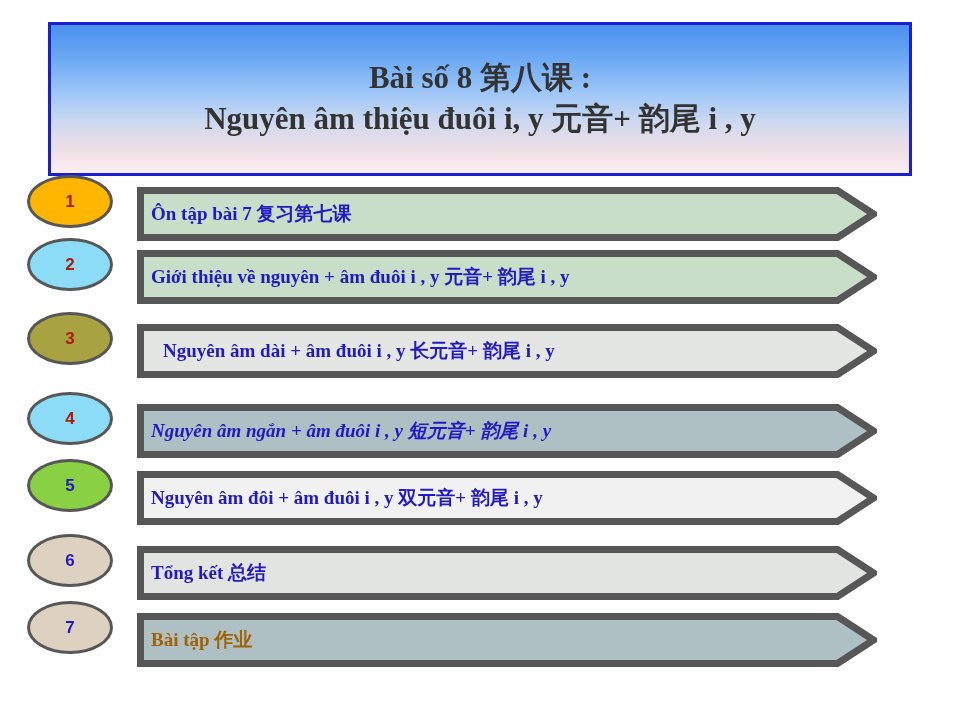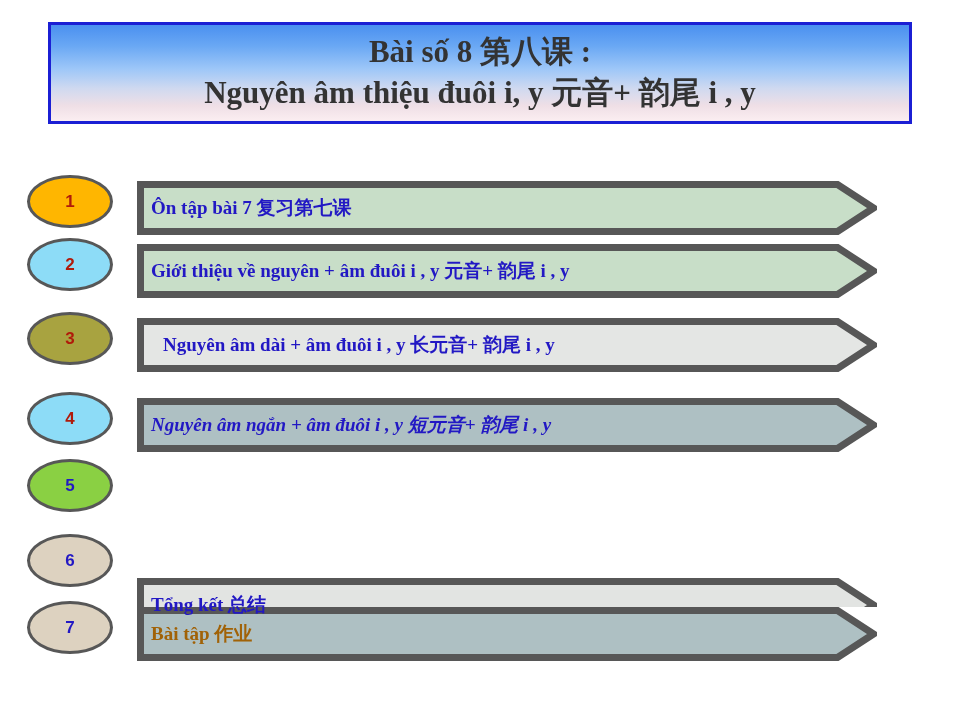--- a/index.html
+++ b/index.html
@@ -14,21 +14,21 @@
     overflow: hidden;
     position: relative;
   }
 
   
   #title-box {
     position: absolute;
     left: 48px;
     top: 22px;
     width: 864px;
-    height: 102px;
+    height: 154px;
     box-sizing: border-box;
     border: 3px solid #1b1fd4;
     background: linear-gradient(to bottom,
         #4a90f0 0%,
         #6aa8f4 22%,
         #9ec7f8 46%,
         #cfd9f0 66%,
         #efdfe6 84%,
         #fbeef1 100%);
     display: flex;
@@ -67,21 +67,21 @@
     align-items: center;
     justify-content: center;
     font-weight: bold;
     font-size: 17px;
     font-family: "Liberation Sans", "DejaVu Sans", sans-serif;
   }
 
   .banner {
     position: absolute;
     left: 137px;
-    top: 6px;
+    top: 12px;
     height: 54px;
     box-sizing: border-box;
     display: flex;
     align-items: center;
     background: #ffffff;
     padding: 0 0 0 0;
   }
   .banner .shape {
     position: absolute;
     left: 0;
@@ -150,26 +150,32 @@
         <svg class="shape" viewBox="0 0 740 54" preserveAspectRatio="none">
           <polygon points="3.5,3.5 700.5,3.5 736.5,27 700.5,50.5 3.5,50.5" fill="#aec0c3" stroke="#575757" stroke-width="7" vector-effect="non-scaling-stroke"></polygon>
         </svg>
         <div class="label" style="color: rgb(34, 24, 196); font-style: italic;">Nguyên âm ngắn + âm đuôi i , y 短元音+  韵尾  i , y</div>
       </div>
     </div>
     <div class="row" style="top: 459px;">
       <div class="num-badge" style="background: rgb(138, 208, 67); top: 0px;">
         <span style="color: rgb(34, 24, 196);">5</span>
       </div>
+      <div class="banner" style="width: 740px;">
+        <svg class="shape" viewBox="0 0 740 54" preserveAspectRatio="none">
+          <polygon points="3.5,3.5 700.5,3.5 736.5,27 700.5,50.5 3.5,50.5" fill="#f0f1f0" stroke="#575757" stroke-width="7" vector-effect="non-scaling-stroke"></polygon>
+        </svg>
+        <div class="label" style="color: rgb(34, 24, 196);">Nguyên âm đôi + âm đuôi i , y 双元音+  韵尾  i , y</div>
+      </div>
     </div>
     <div class="row" style="top: 534px;">
       <div class="num-badge" style="background: rgb(221, 210, 192); top: 0px;">
         <span style="color: rgb(34, 24, 196);">6</span>
       </div>
-      <div class="banner" style="width: 740px; margin-top: 38px;">
+      <div class="banner" style="width: 740px;">
         <svg class="shape" viewBox="0 0 740 54" preserveAspectRatio="none">
           <polygon points="3.5,3.5 700.5,3.5 736.5,27 700.5,50.5 3.5,50.5" fill="#e2e4e2" stroke="#575757" stroke-width="7" vector-effect="non-scaling-stroke"></polygon>
         </svg>
         <div class="label" style="color: rgb(34, 24, 196);">Tổng kết  总结</div>
       </div>
     </div>
     <div class="row" style="top: 601px;">
       <div class="num-badge" style="background: rgb(221, 210, 192); top: 0px;">
         <span style="color: rgb(34, 24, 196);">7</span>
       </div>

